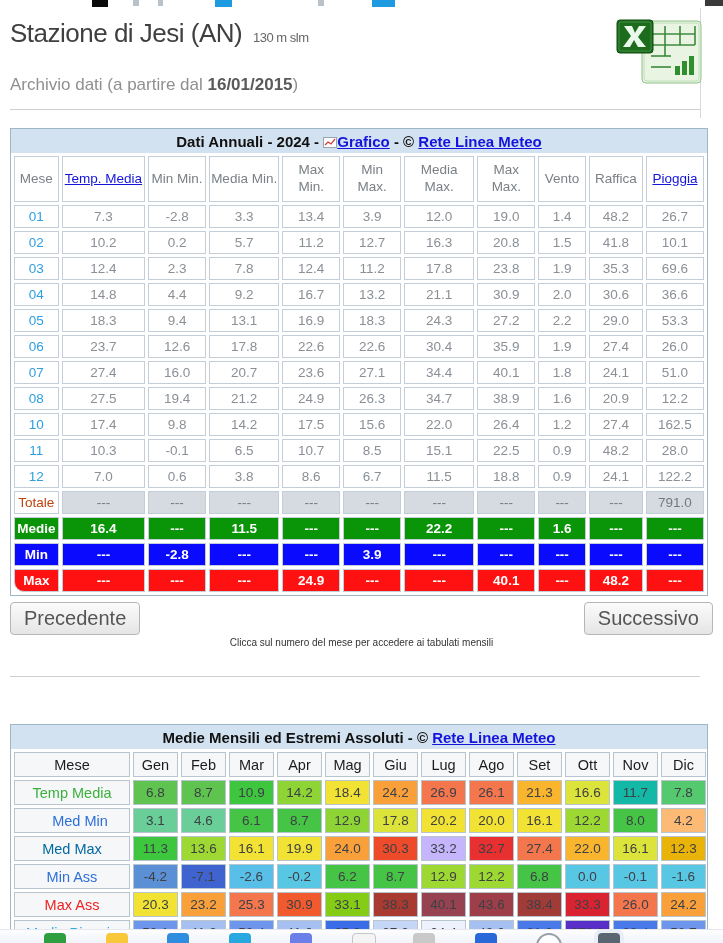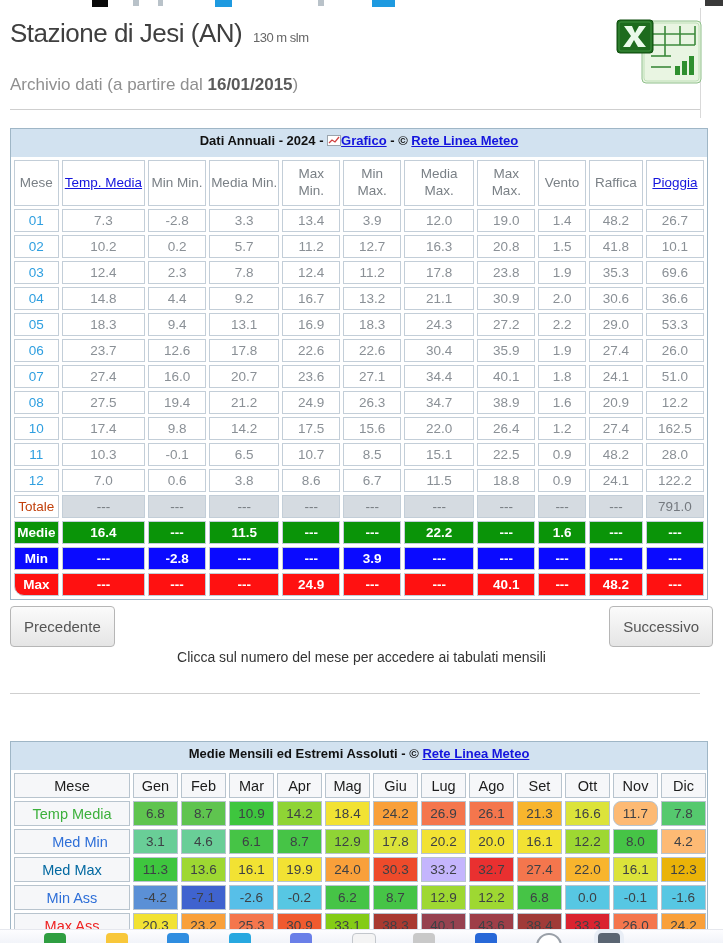--- a/index.html
+++ b/index.html
@@ -15,39 +15,39 @@
   h1.title{margin:10px 0 0 10px;font-size:26px;font-weight:400;color:#3f3f3f;letter-spacing:-0.5px;}
   .subtitle{font-size:13px;color:#666;font-weight:400;margin-left:4px;}
   .archive{margin:26px 0 0 10px;font-size:17px;color:#8f8f8f;}
   .archive b{color:#5a5a5a;}
   hr.rule{border:none;border-top:1px solid #cfcfcf;margin:14px 10px 0 10px;width:690px;}
 
   .excel-icon{position:absolute;top:6px;right:18px;width:90px;height:74px;}
 
   
   .tblwrap{margin:18px 0 0 10px;width:698px;border:1px solid #9fb6c6;background:#fff;box-sizing:border-box;}
-  .tbltitle{background:#d2e2f0;text-align:center;font-size:13px;font-weight:bold;color:#111;padding:4px 0 9px 0;}
+  .tbltitle{background:#d2e2f0;text-align:center;font-size:15px;font-weight:bold;color:#111;padding:4px 0 3px 0;}
   .tbltitle a{color:#1414dd;text-decoration:underline;cursor:pointer;}
   .pre{white-space:pre;}
   table{border-collapse:separate;border-spacing:3px;width:100%;table-layout:fixed;}
   .t1 th,.t1 td{border:1px solid #c3ced8;text-align:center;background:#fff;overflow:hidden;}
   .t1 th{font-weight:400;color:#7a8086;font-size:13.5px;line-height:1.25;padding:3px 1px;height:38px;}
   .t1 th a{color:#1414dd;text-decoration:underline;cursor:pointer;}
   .t1 td{font-size:13.5px;color:#8a9096;height:21px;padding:0;}
   .t1 td.month a{color:#2f9fe0;text-decoration:none;cursor:pointer;}
   .t1 tr.totale td{background:#d5dbe1;color:#74797f;}
   .t1 tr.totale td.lbl{background:#fff;color:#c2410c;}
   .t1 tr.medie td{background:#0a9408;color:#fff;font-weight:bold;}
   .t1 tr.minrow td{background:#0a0aff;color:#fff;font-weight:bold;}
   .t1 tr.maxrow td{background:#ff1111;color:#fff;font-weight:bold;}
   .t1 tr.maxrow td.lbl{border-bottom-left-radius:10px;}
 
   .pager{display:flex;justify-content:space-between;margin:6px 10px 0 10px;}
-  .btn{background:linear-gradient(#fbfbfb,#e5e5e5);border:1px solid #b6b6b6;border-radius:4px;color:#555;font-size:15px;padding:11px 13px;font-family:"Liberation Sans",sans-serif;cursor:pointer;}
-  .note{text-align:center;font-size:14px;color:#333;margin-top:2px;}
+  .btn{background:linear-gradient(#fbfbfb,#e5e5e5);border:1px solid #b6b6b6;border-radius:4px;color:#555;font-size:20px;padding:4px 13px;font-family:"Liberation Sans",sans-serif;cursor:pointer;}
+  .note{text-align:center;font-size:10px;color:#333;margin-top:2px;}
   hr.rule2{border:none;border-top:1px solid #cfcfcf;margin:28px 10px 0 10px;width:690px;}
 
   .tblwrap2{margin:47px 0 0 10px;width:698px;border:1px solid #9fb6c6;background:#fff;box-sizing:border-box;}
   .t2 th,.t2 td{border:1px solid #b8c4ce;text-align:center;overflow:hidden;}
   .t2 th{background:#f6f7f9;color:#1c1c1c;font-weight:400;font-size:14.5px;height:21px;padding:1px 0;}
   .t2 td{font-size:13.5px;color:#3d4045;height:21px;padding:1px 0;}
   .t2 td.lbl{background:#f6f7f9;font-size:14.5px;}
 
   
   .taskbar{position:absolute;left:0;bottom:0;width:723px;height:13px;background:linear-gradient(#fdfdff,#f2f4f9);border-top:1px solid #e6e8ee;overflow:hidden;}
@@ -372,21 +372,21 @@
             <td style="background: rgb(95, 196, 79);">6.8</td>
             <td style="background: rgb(95, 196, 79);">8.7</td>
             <td style="background: rgb(62, 198, 62);">10.9</td>
             <td style="background: rgb(143, 212, 53);">14.2</td>
             <td style="background: rgb(242, 226, 51);">18.4</td>
             <td style="background: rgb(249, 160, 58);">24.2</td>
             <td style="background: rgb(244, 118, 77);">26.9</td>
             <td style="background: rgb(244, 118, 77);">26.1</td>
             <td style="background: rgb(248, 181, 45);">21.3</td>
             <td style="background: rgb(220, 227, 58);">16.6</td>
-            <td style="background: #fdba74; border-radius: 8px;">11.7</td>
+            <td style="background: #14b8a6;">11.7</td>
             <td style="background: rgb(85, 201, 110);">7.8</td>
           </tr>
           <tr>
             <td class="lbl" style="color: rgb(46, 111, 216); padding-left: 16px;">Med Min</td>
             <td style="background: rgb(105, 206, 151);">3.1</td>
             <td style="background: rgb(105, 206, 151);">4.6</td>
             <td style="background: rgb(70, 196, 70);">6.1</td>
             <td style="background: rgb(70, 196, 70);">8.7</td>
             <td style="background: rgb(143, 212, 53);">12.9</td>
             <td style="background: rgb(220, 227, 58);">17.8</td>

